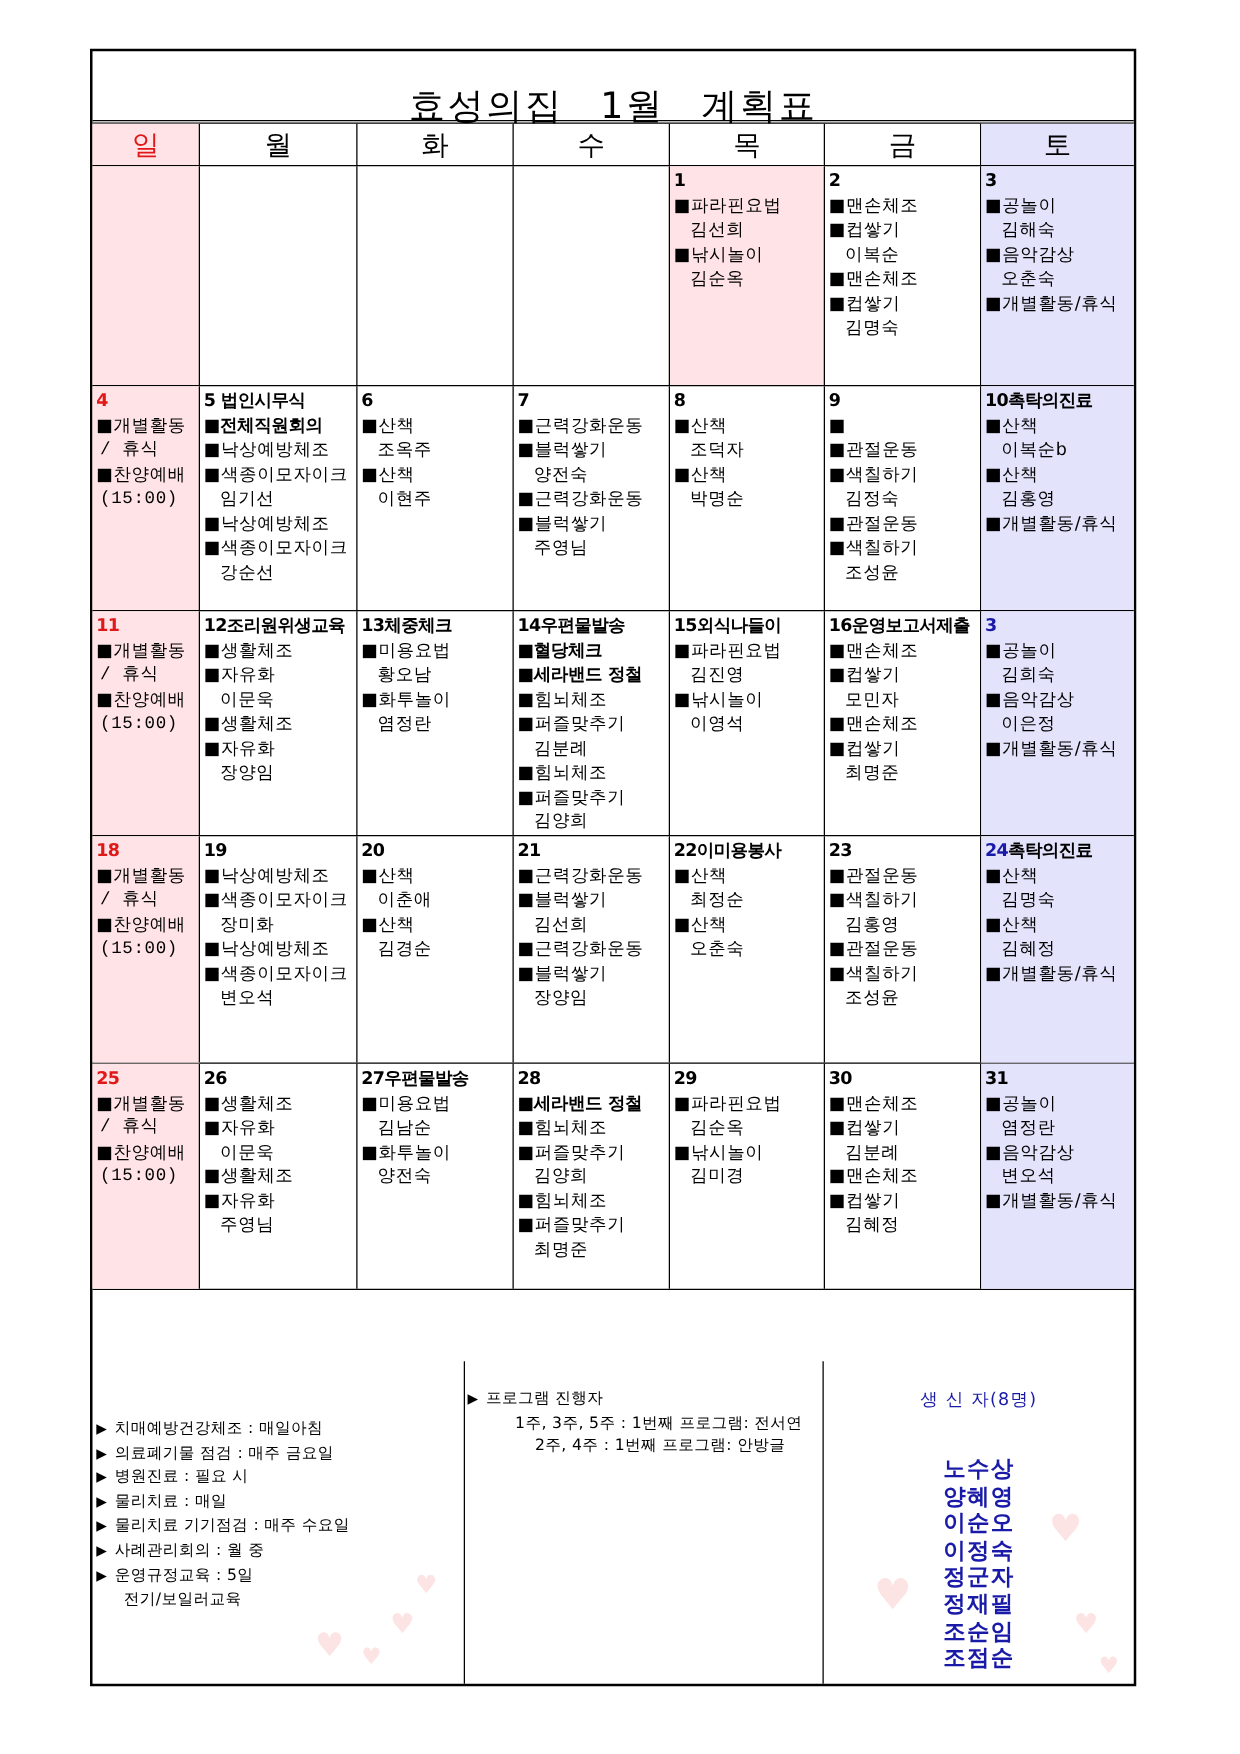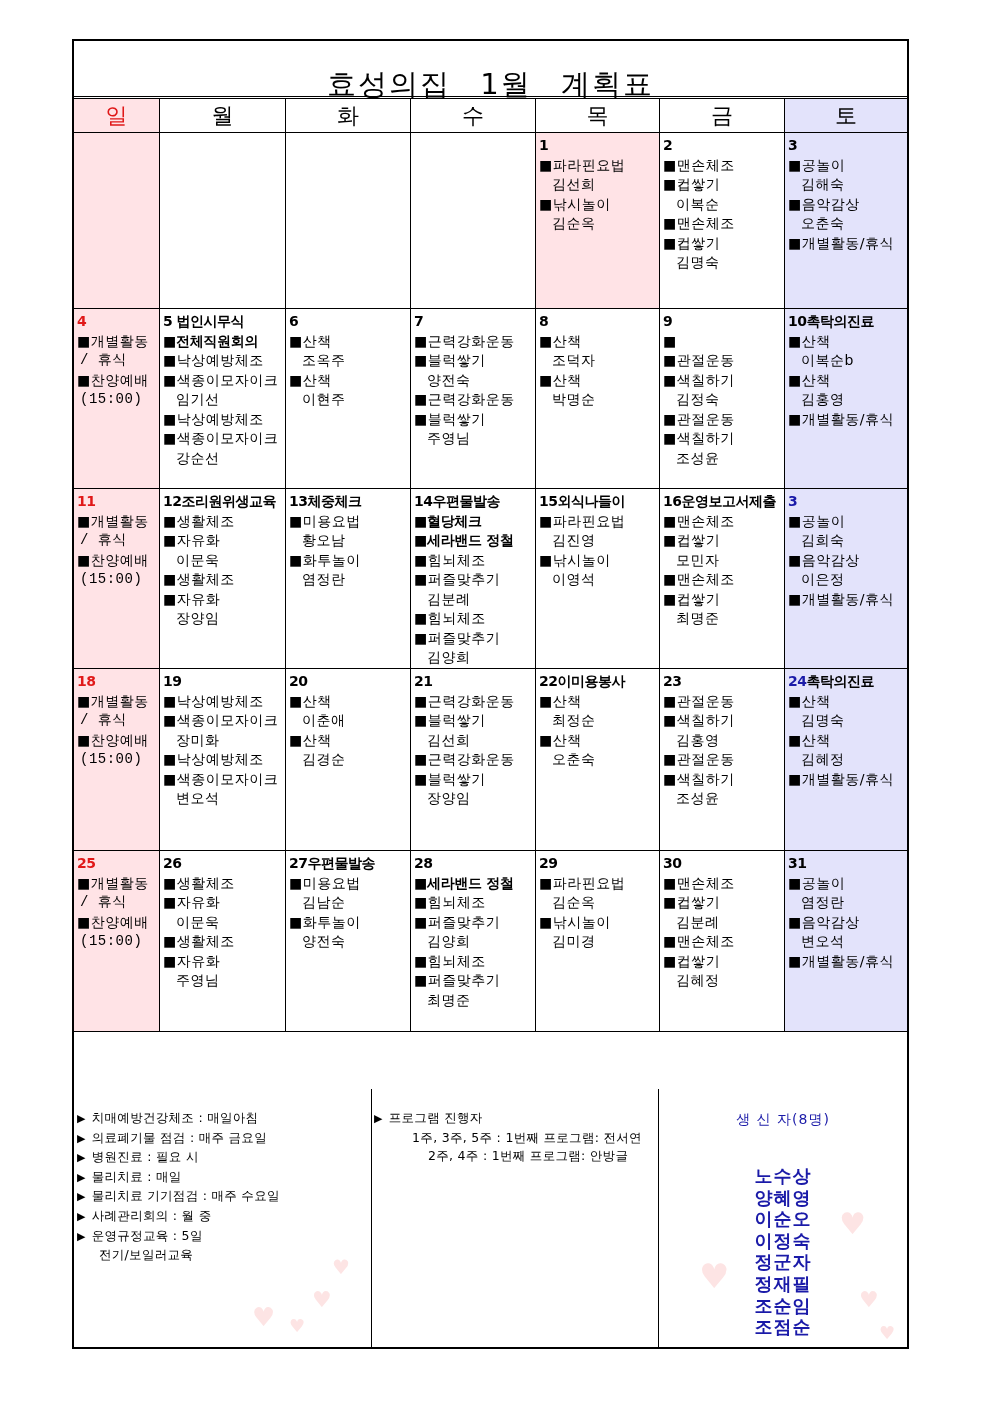--- a/index.html
+++ b/index.html
@@ -335,21 +335,21 @@
       </div>
   </div>
 
 
   <div class="bottom">
     <div class="bcol b0">
       <span class="heart" style="left:178px; top:215px;">♥</span>
       <span class="heart" style="left:215px; top:228px; font-size:18px;">♥</span>
       <span class="heart" style="left:238px; top:200px; font-size:22px;">♥</span>
       <span class="heart" style="left:258px; top:168px; font-size:20px;">♥</span>
-      <div id="notes" style="position:relative;">
+      <div id="notes" style="position:relative;margin-top:24px;">
           <div class="bline"><span class="tri">▶</span><span>치매예방건강체조 : 매일아침</span></div>
           <div class="bline"><span class="tri">▶</span><span>의료폐기물 점검 : 매주 금요일</span></div>
           <div class="bline"><span class="tri">▶</span><span>병원진료 : 필요 시</span></div>
           <div class="bline"><span class="tri">▶</span><span>물리치료 : 매일</span></div>
           <div class="bline"><span class="tri">▶</span><span>물리치료 기기점검 : 매주 수요일</span></div>
           <div class="bline"><span class="tri">▶</span><span>사례관리회의 : 월 중</span></div>
           <div class="bline"><span class="tri">▶</span><span>운영규정교육 : 5일</span></div>
           <div class="bline cont"><span>전기/보일러교육</span></div>
         </div>
     </div>

